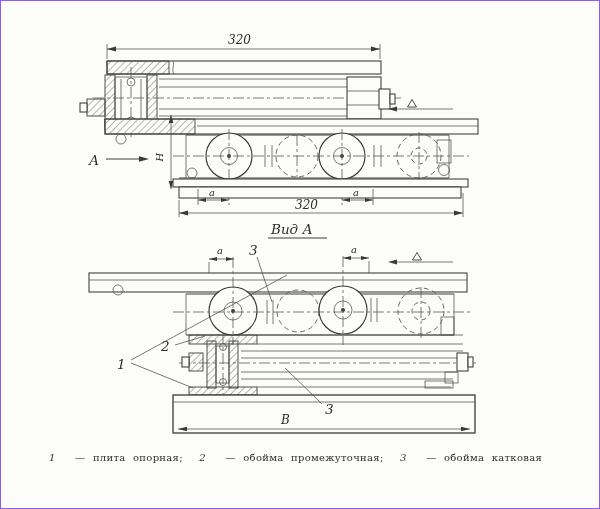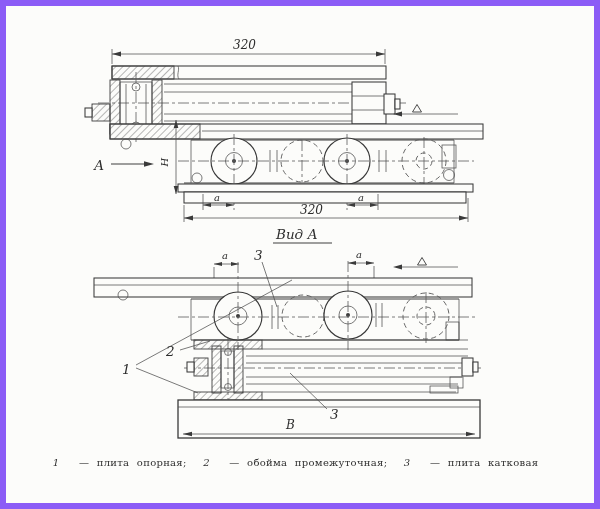--- a/index.html
+++ b/index.html
@@ -1,17 +1,17 @@
 <!DOCTYPE html>
 <html><head>
 <meta charset="utf-8">
 <style>
   html,body{margin:0;padding:0;background:#ffffff;}
   .page{position:relative;width:600px;height:509px;background:#fcfcfa;
-        border:6px solid #8b5cf6;box-sizing:border-box;overflow:hidden;
+        border:1px solid #8b5cf6;box-sizing:border-box;overflow:hidden;
         font-family:"DejaVu Serif", serif;}
   svg{position:absolute;left:0;top:0;}
   .md{stroke:#3f3f3f;stroke-width:1.05;fill:none;}
   .tn{stroke:#4d4d4d;stroke-width:0.75;fill:none;}
   .cl{stroke:#5c5c5c;stroke-width:0.8;fill:none;stroke-dasharray:11 3 3 3;}
   .hd{stroke:#5f5f5f;stroke-width:0.95;fill:none;stroke-dasharray:5 3.5;}
   .plate{stroke:#3a3a3a;stroke-width:1.05;fill:#fcfcfa;}
   .roller{stroke:#3a3a3a;stroke-width:1.15;fill:#fcfcfa;}
   .hatchfill{fill:url(#h);stroke:#3f3f3f;stroke-width:0.9;}
   .ar{fill:#3a3a3a;stroke:none;}
@@ -280,15 +280,15 @@
     </g>
   </g>
 </svg>
 
   <div class="caption">
     <span class="num">1</span>
     <span class="txt">— плита опорная;</span>
     <span class="num">2</span>
     <span class="txt">— обойма промежуточная;</span>
     <span class="num">3</span>
-    <span class="txt">— плита катковая</span>
+    <span class="txt">— обойма катковая</span>
   </div>
 </div>
 
 </body></html>

